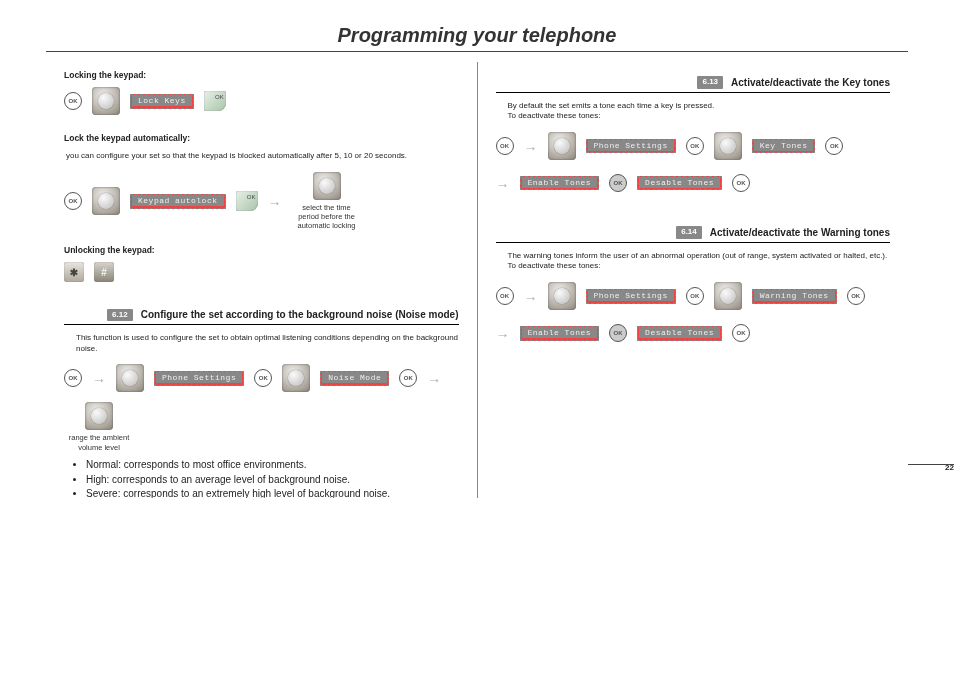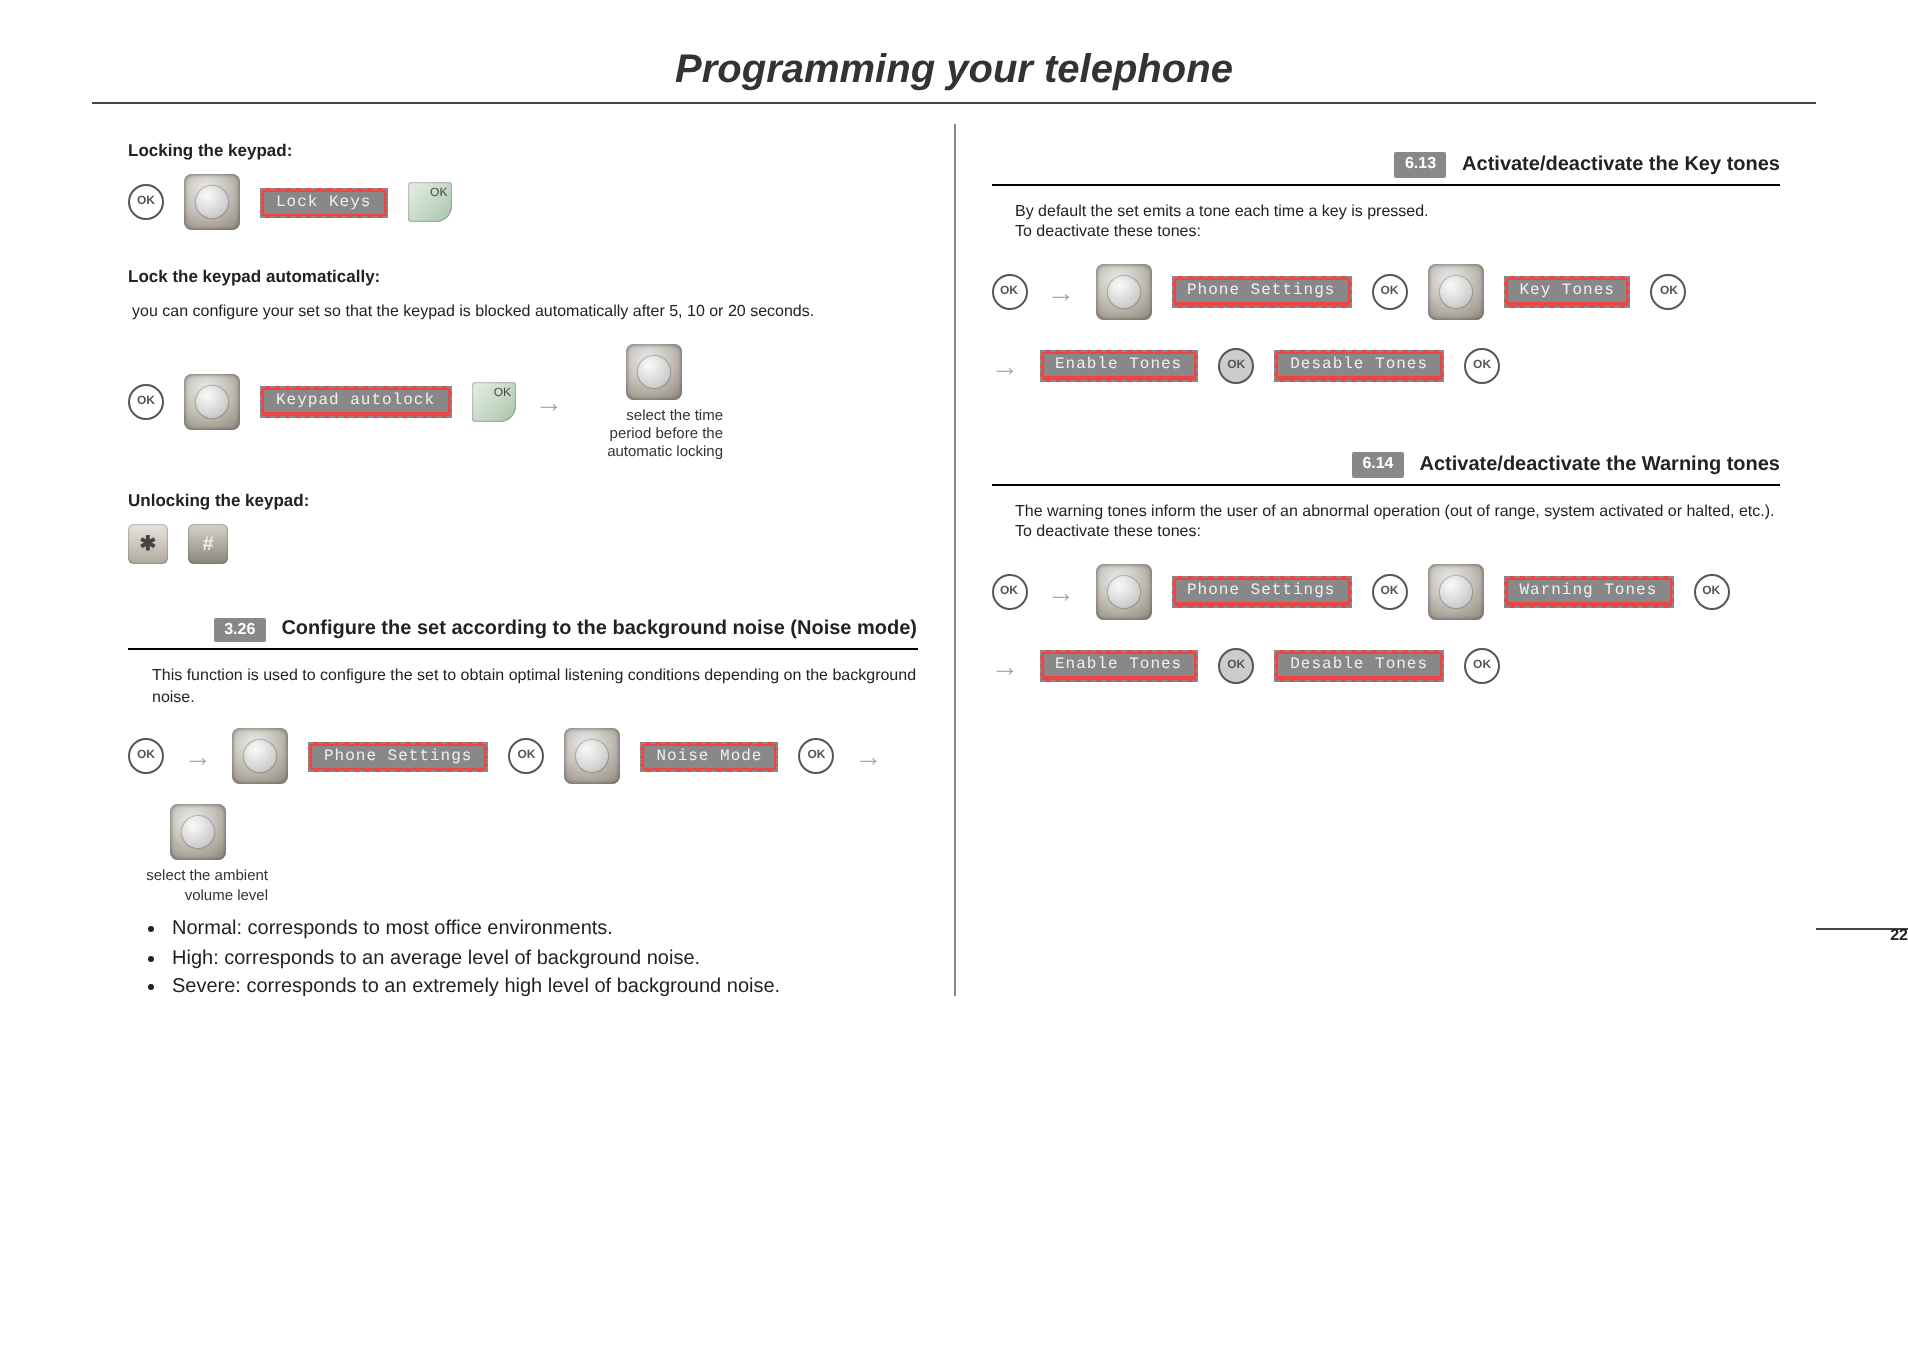--- a/index.html
+++ b/index.html
@@ -156,21 +156,21 @@
     background: #888;
     color: #eee;
     font-family: "Courier New", monospace;
     font-size: 8px;
     padding: 1px 6px;
     letter-spacing: 0.5px;
     white-space: nowrap;
   }
   .cap {
     font-size: 7.5px;
-    text-align: right;
+    text-align: center;
     color: #333;
     line-height: 1.25;
     width: 70px;
   }
   .stack {
     display: flex;
     flex-direction: column;
     align-items: center;
     gap: 3px;
   }
@@ -231,37 +231,37 @@
         </span>
       </div>
 
       <div class="sub" style="margin-top:14px">Unlocking the keypad:</div>
       <div class="row">
         <span class="key">✱</span>
         <span class="key" style="background:linear-gradient(180deg,#d8d4cc,#8b8578);color:#eee">#</span>
       </div>
 
       <div class="sec-bar" style="margin-top:26px">
-        <span class="sec-num">3.26</span>
+        <span class="sec-num">6.12</span>
         <span class="sec-title">Configure the set according to the background noise (Noise mode)</span>
       </div>
       <div class="note">This function is used to configure the set to obtain optimal listening conditions depending on the background noise.</div>
       <div class="row">
         <span class="ok">OK</span>
         <span class="arrow">→</span>
         <span class="nav"></span>
         <span class="lcd"><span class="lcd-inner">Phone Settings</span></span>
         <span class="ok">OK</span>
         <span class="nav"></span>
         <span class="lcd"><span class="lcd-inner">Noise Mode</span></span>
         <span class="ok">OK</span>
         <span class="arrow">→</span>
         <span class="stack">
           <span class="nav"></span>
-          <span class="cap">select the ambient volume level</span>
+          <span class="cap">range the ambient volume level</span>
         </span>
       </div>
       <ul class="bul">
         <li>Normal: corresponds to most office environments.</li>
         <li>High: corresponds to an average level of background noise.</li>
         <li>Severe: corresponds to an extremely high level of background noise.</li>
       </ul>
     </div>
 
     <div class="vsep"></div>

